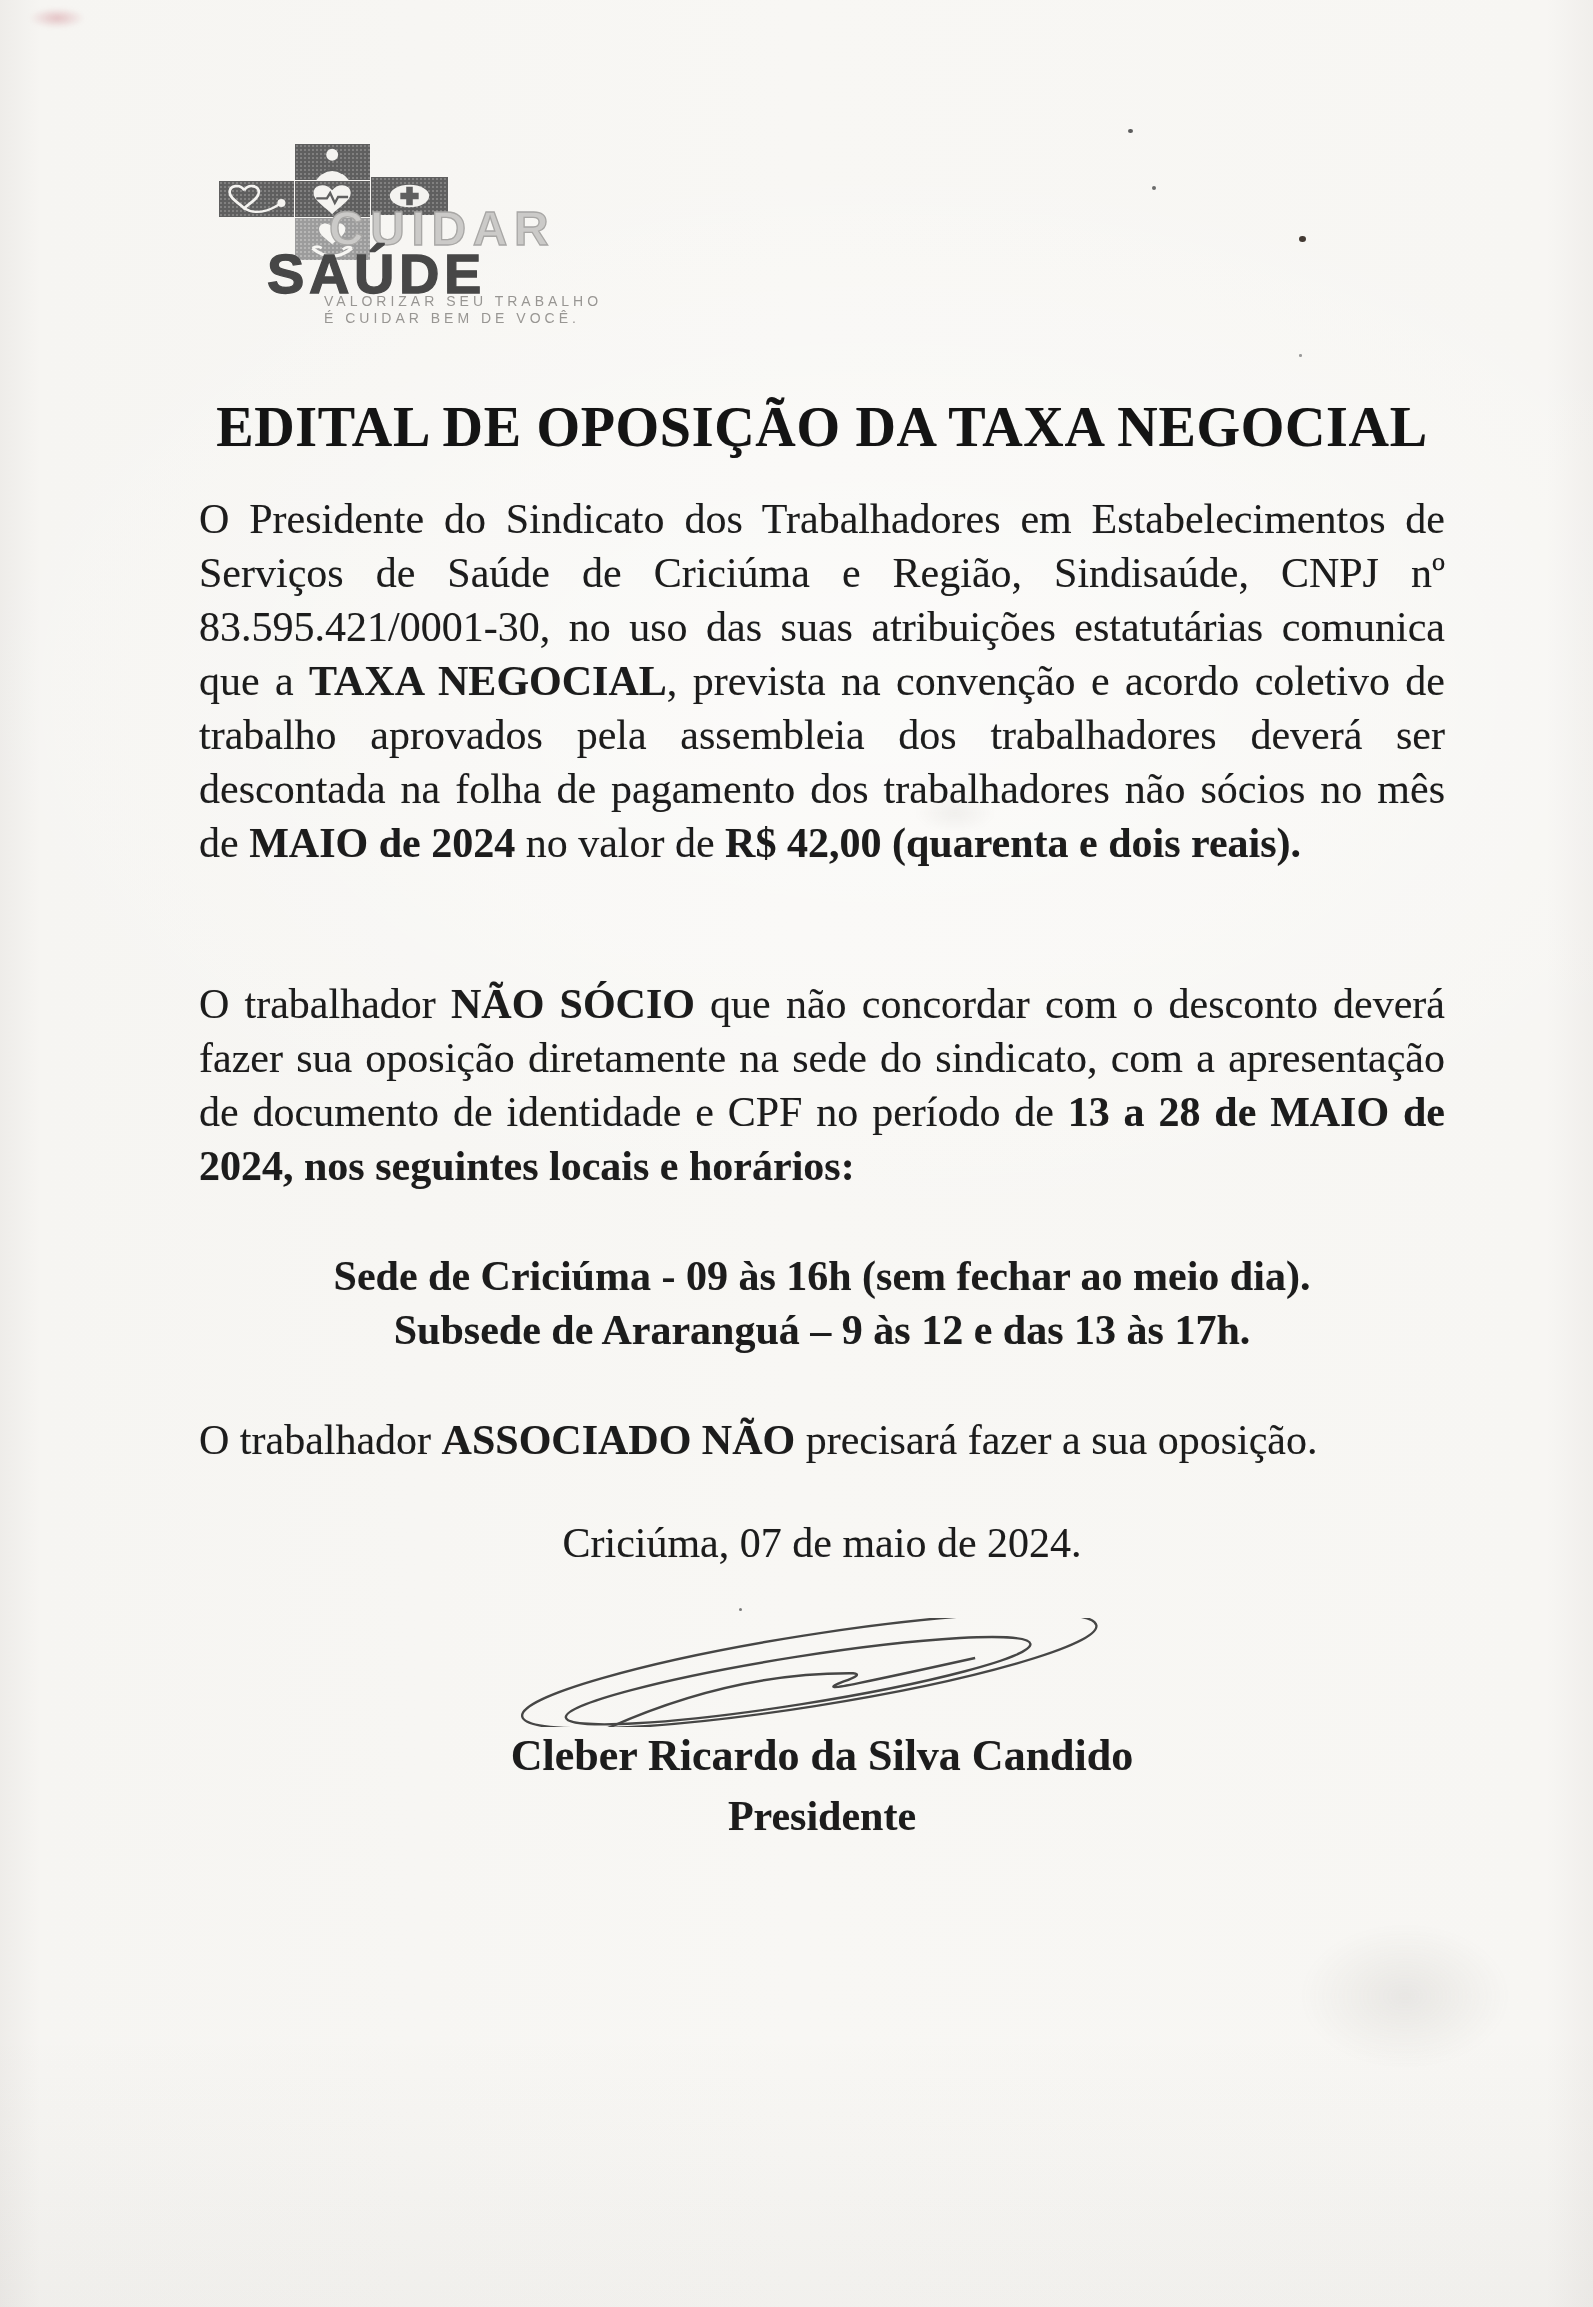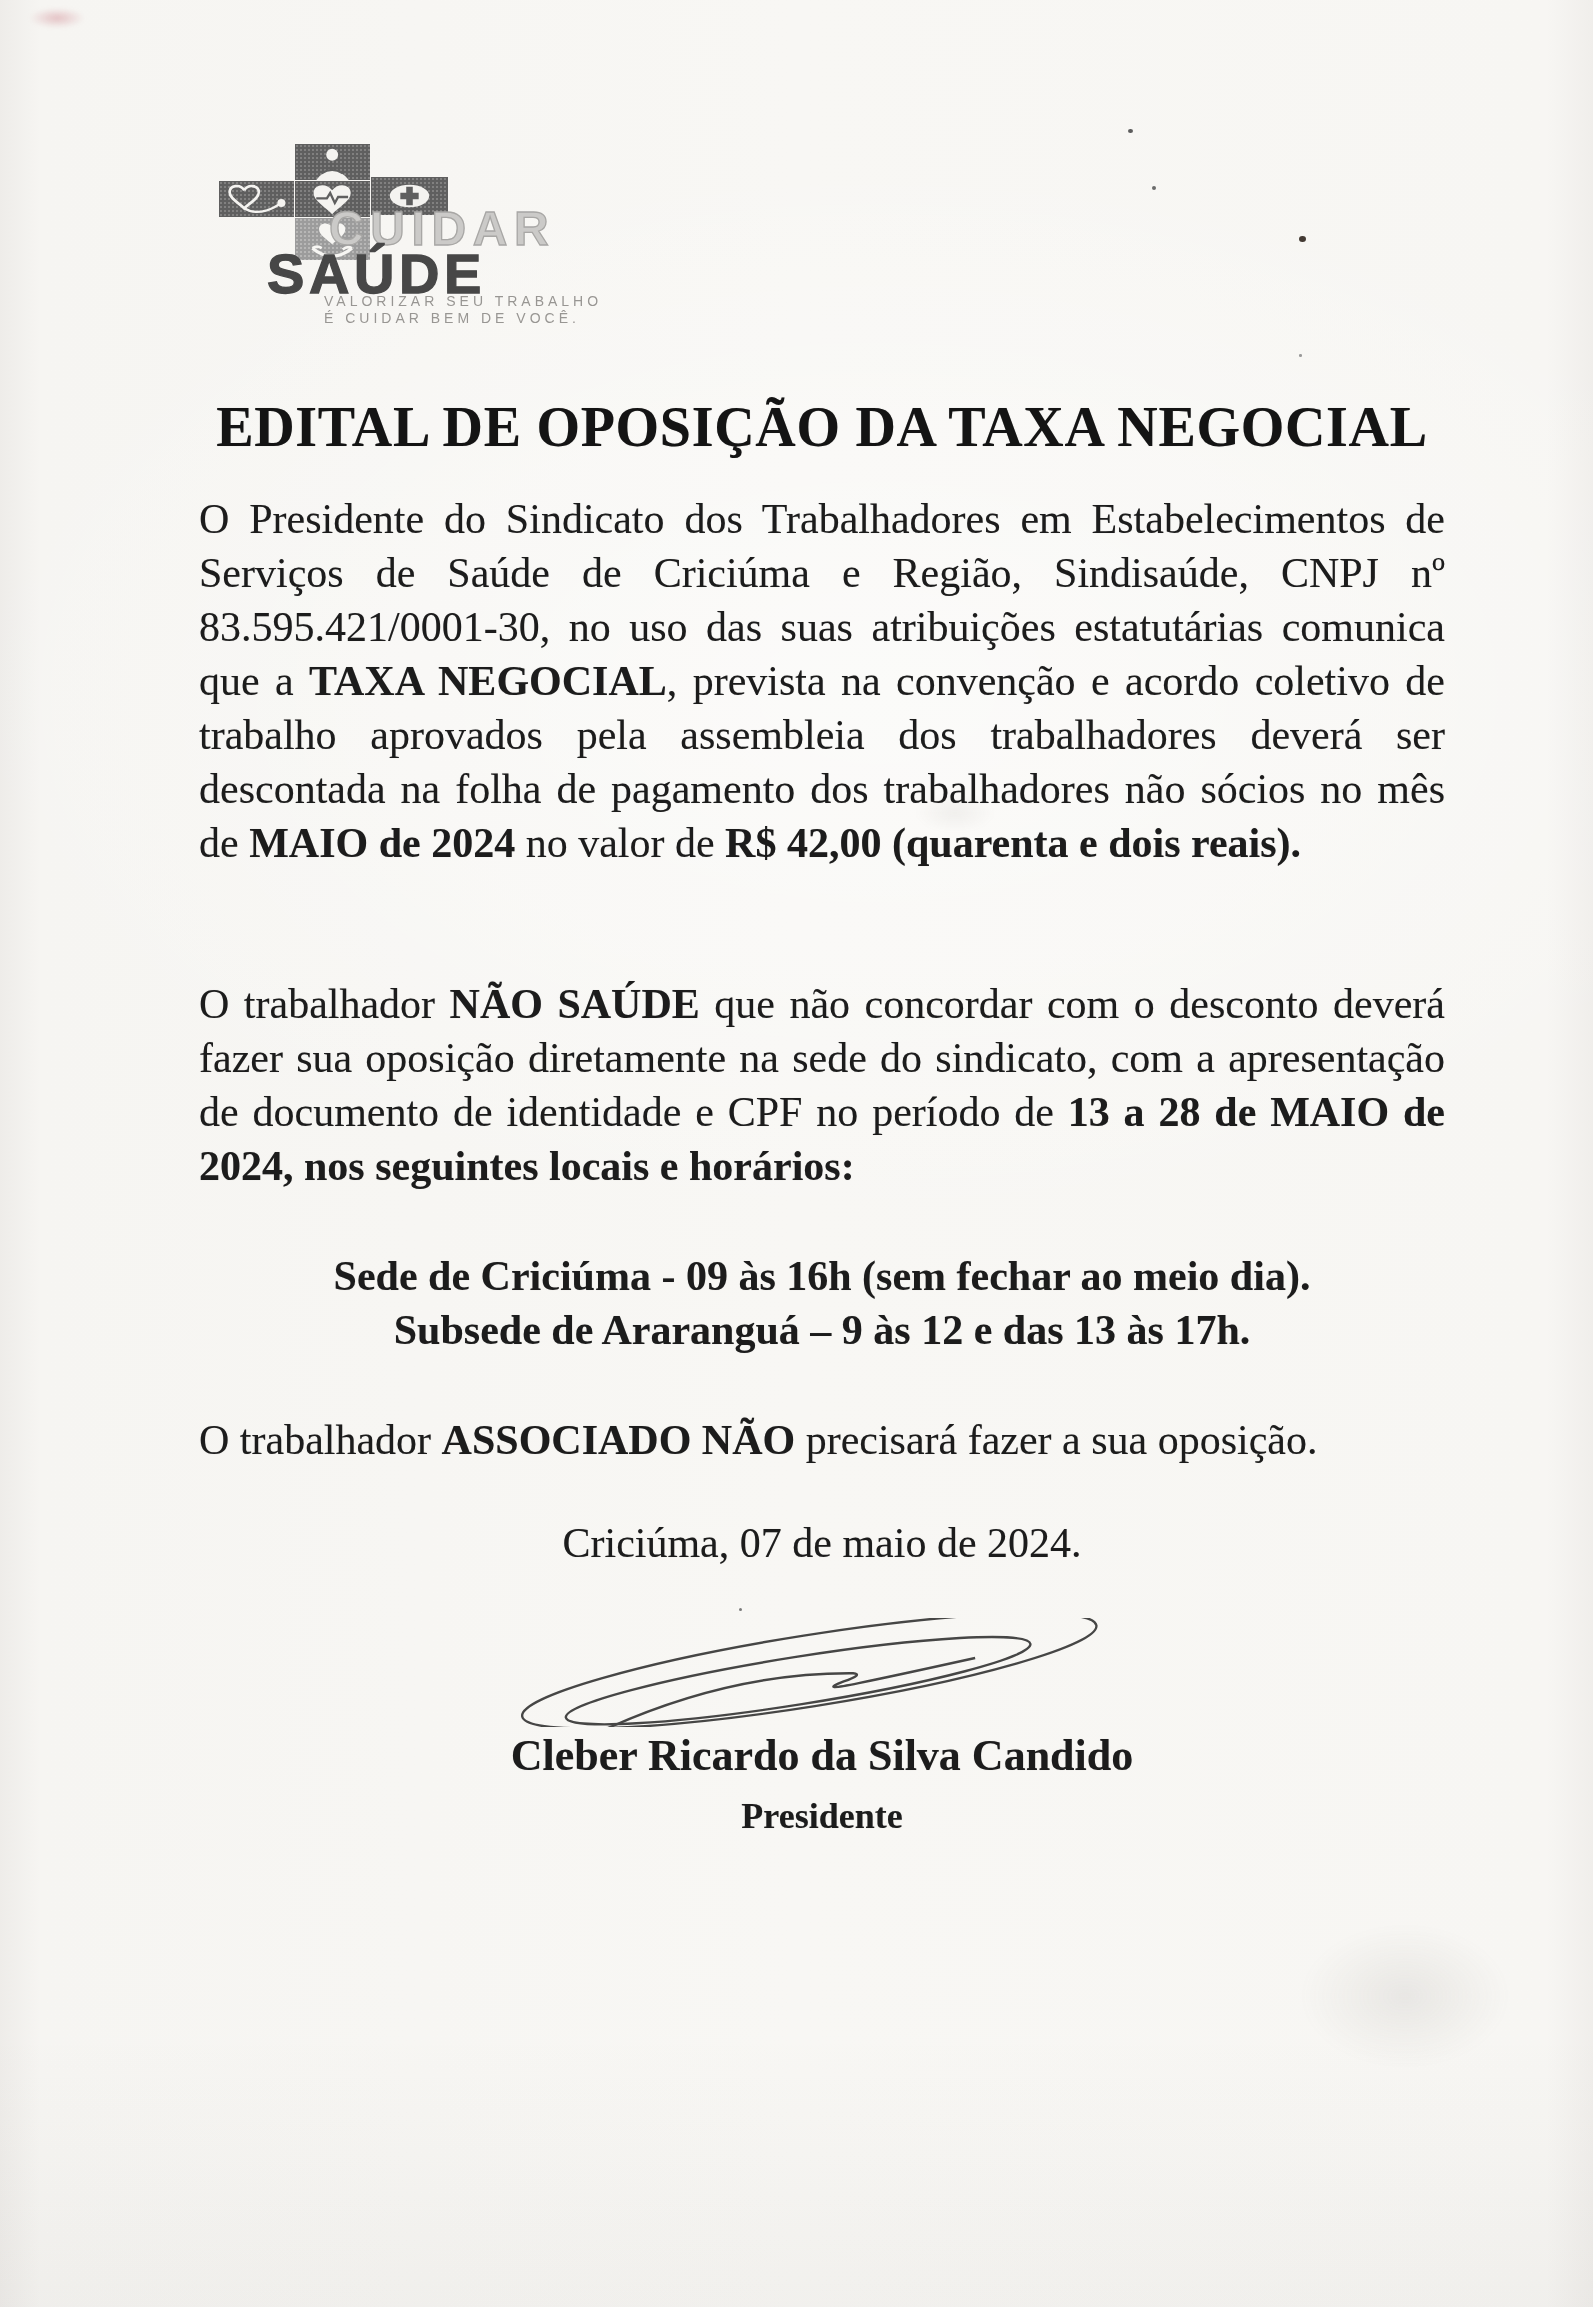--- a/index.html
+++ b/index.html
@@ -78,21 +78,21 @@
   .dateline { top:1516px; text-align:center; }
   strong { font-weight:bold; }
 
   .signature { position:absolute; left:508px; top:1618px; width:603px; height:109px; }
   .signer {
     position:absolute; left:199px; top:1726px; width:1246px;
     text-align:center; font-weight:bold; line-height:60px;
     text-shadow: 0 0 0.7px rgba(20,20,20,.3);
   }
   .signer .name { font-size:44px; }
-  .signer .role { font-size:36px; }
+  .signer .role { font-size:42px; }
 
   
   .speck { position:absolute; border-radius:50%; }
   .sp1 { left:1299px; top:236px; width:6.6px; height:6px; background:#433a33; }
   .sp2 { left:1152px; top:186px; width:4px; height:4px; background:#6b6b6b; }
   .sp3 { left:1128px; top:129px; width:4.6px; height:4px; background:#5c5c5c; }
   .sp4 { left:739px; top:1608px; width:3.3px; height:3.3px; background:#7a7a7a; }
   .sp5 { left:1299px; top:354px; width:2.7px; height:2.7px; background:#9a9a9a; }
   .smudge { position:absolute; pointer-events:none; filter:blur(2px); }
   .sm-pink { left:29px; top:8px; width:56px; height:20px;
@@ -146,21 +146,21 @@
     <div class="logo-tagline">
       <div>VALORIZAR SEU TRABALHO</div>
       <div>É CUIDAR BEM DE VOCÊ.</div>
     </div>
   </div>
 
   <h1 class="title">EDITAL DE OPOSIÇÃO DA TAXA NEGOCIAL</h1>
 
   <p class="body-text p1"><span>O Presidente do Sindicato dos Trabalhadores em Estabelecimentos de Serviços de Saúde de Criciúma e Região, Sindisaúde, CNPJ nº 83.595.421/0001-30, no uso das suas atribuições estatutárias comunica que a </span><strong>TAXA NEGOCIAL</strong><span>, prevista na convenção e acordo coletivo de trabalho aprovados pela assembleia dos trabalhadores deverá ser descontada na folha de pagamento dos trabalhadores não sócios no mês de </span><strong>MAIO de 2024</strong><span> no valor de </span><strong>R$ 42,00 (quarenta e dois reais).</strong></p>
 
-  <p class="body-text p2"><span>O trabalhador </span><strong>NÃO SAÚDE</strong><span> que não concordar com o desconto deverá fazer sua oposição diretamente na sede do sindicato, com a apresentação de documento de identidade e CPF no período de </span><strong>13 a 28 de MAIO de 2024, nos seguintes locais e horários:</strong></p>
+  <p class="body-text p2"><span>O trabalhador </span><strong>NÃO SÓCIO</strong><span> que não concordar com o desconto deverá fazer sua oposição diretamente na sede do sindicato, com a apresentação de documento de identidade e CPF no período de </span><strong>13 a 28 de MAIO de 2024, nos seguintes locais e horários:</strong></p>
 
   <div class="body-text schedule">
     <div>Sede de Criciúma - 09 às 16h (sem fechar ao meio dia).</div>
     <div>Subsede de Araranguá – 9 às 12 e das 13 às 17h.</div>
   </div>
 
   <p class="body-text p3"><span>O trabalhador </span><strong>ASSOCIADO NÃO</strong><span> precisará fazer a sua oposição.</span></p>
 
   <p class="body-text dateline">Criciúma, 07 de maio de 2024.</p>
 

